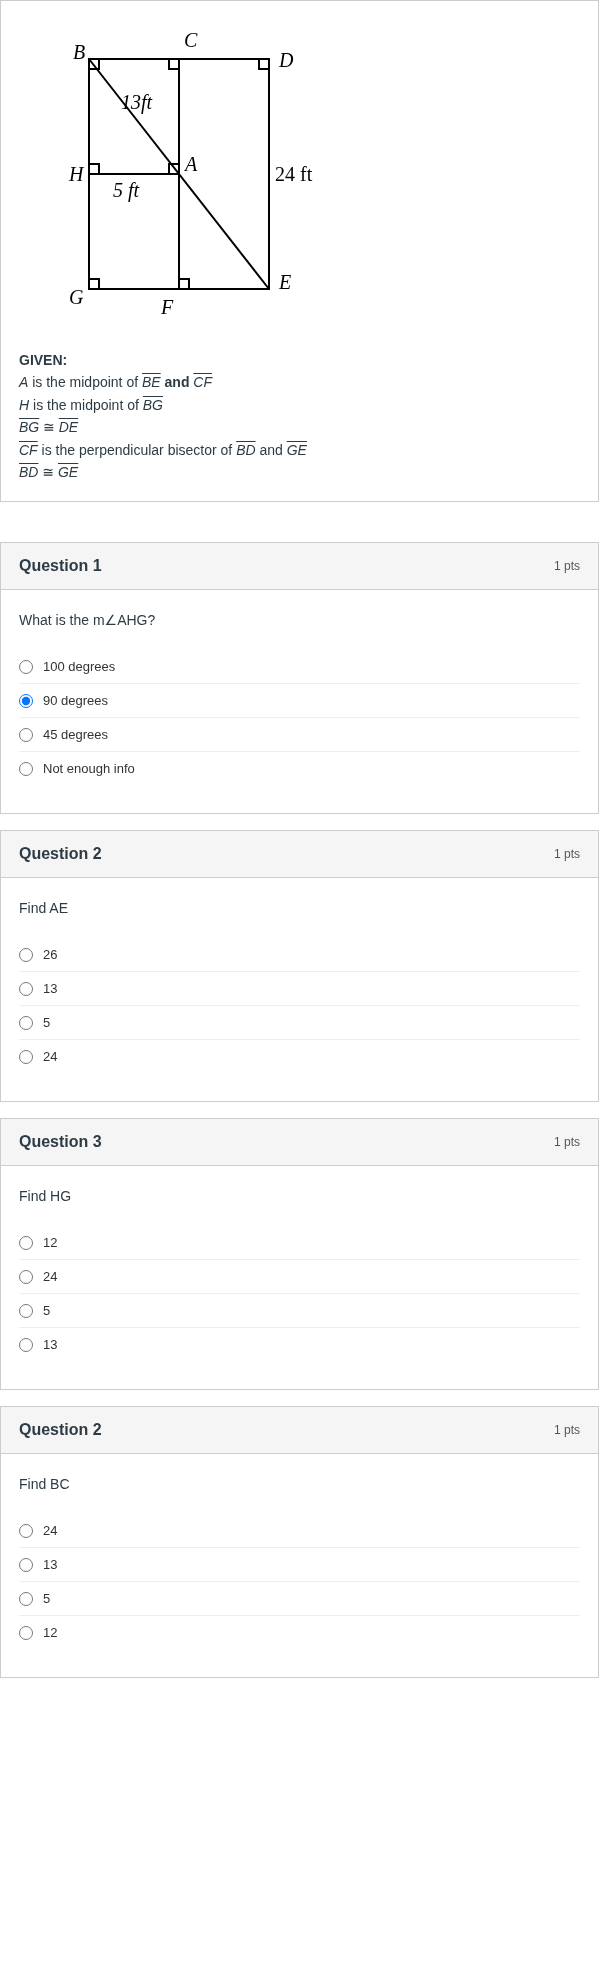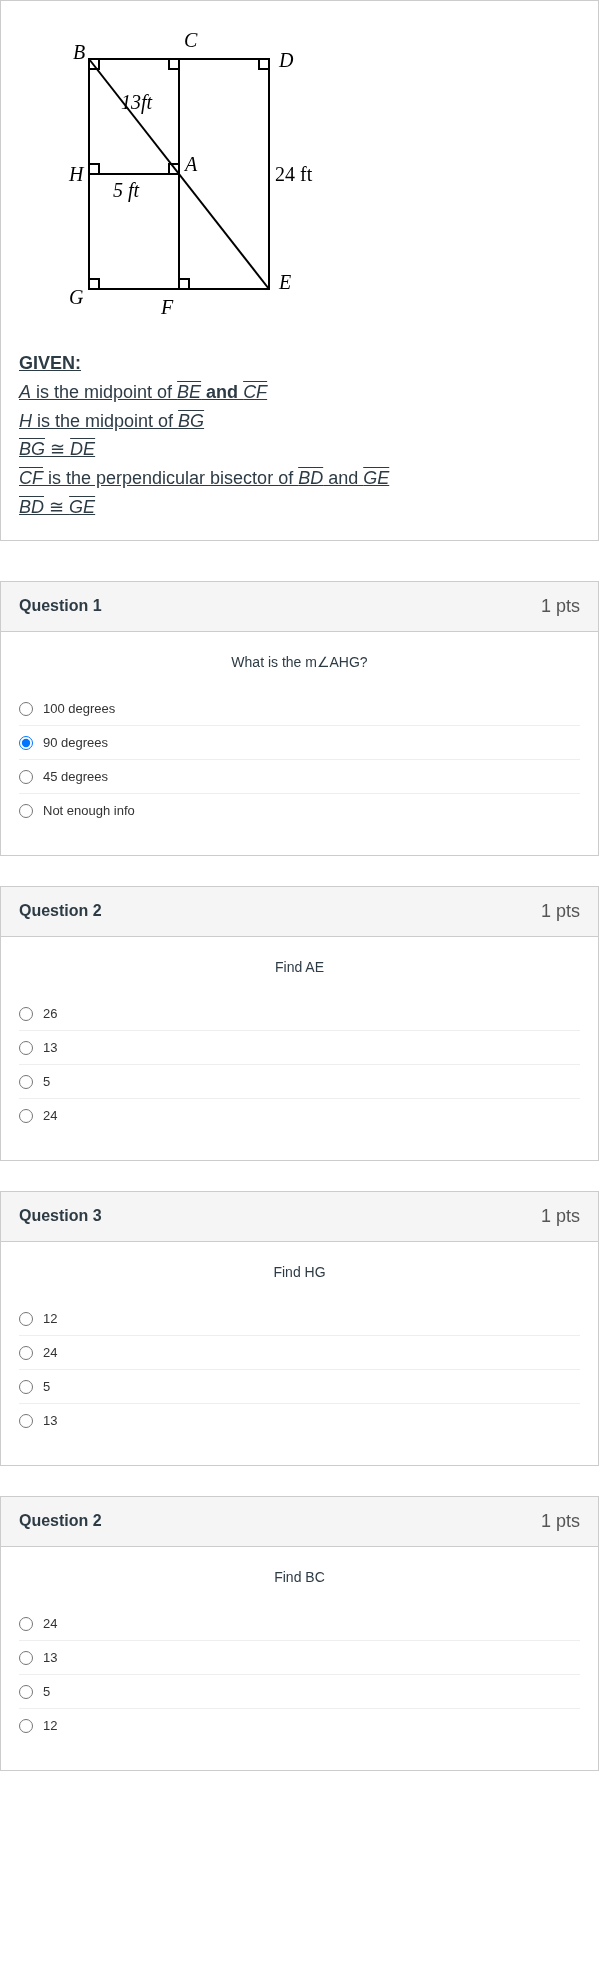--- a/index.html
+++ b/index.html
@@ -17,44 +17,43 @@
   .prompt-text {
     font-size: 18px;
     margin-bottom: 10px;
   }
   .figure-wrap {
     width: 290px;
     margin: 0 auto 20px 20px;
   }
   svg { display: block; }
   .given-block {
-    font-size: 18px;
+    font-size: 14px;
     line-height: 1.6;
-    text-decoration: underline;
   }
   .given-block strong { font-weight: bold; }
   .seg { text-decoration: overline; }
   .ital { font-style: italic; }
   .question {
     border: 1px solid #ccc;
-    margin-bottom: 30px;
+    margin-bottom: 16px;
   }
   .q-header {
     background: #f5f5f5;
     border-bottom: 1px solid #ccc;
     padding: 14px 18px;
     display: flex;
     justify-content: space-between;
     align-items: center;
     font-size: 16px;
   }
   .q-title { font-weight: bold; }
-  .q-pts { font-size: 18px; color: #555; }
+  .q-pts { font-size: 12px; color: #555; }
   .q-body { padding: 22px 18px 28px 18px; }
-  .q-text { font-size: 14px; margin-bottom: 22px; text-align: center; }
+  .q-text { font-size: 14px; margin-bottom: 22px; }
   .options { display: flex; flex-direction: column; }
   .option {
     display: flex;
     align-items: flex-end;
     gap: 10px;
     padding: 9px 0;
     border-bottom: 1px solid #eee;
     font-size: 13px;
     color: #333;
     cursor: pointer;

